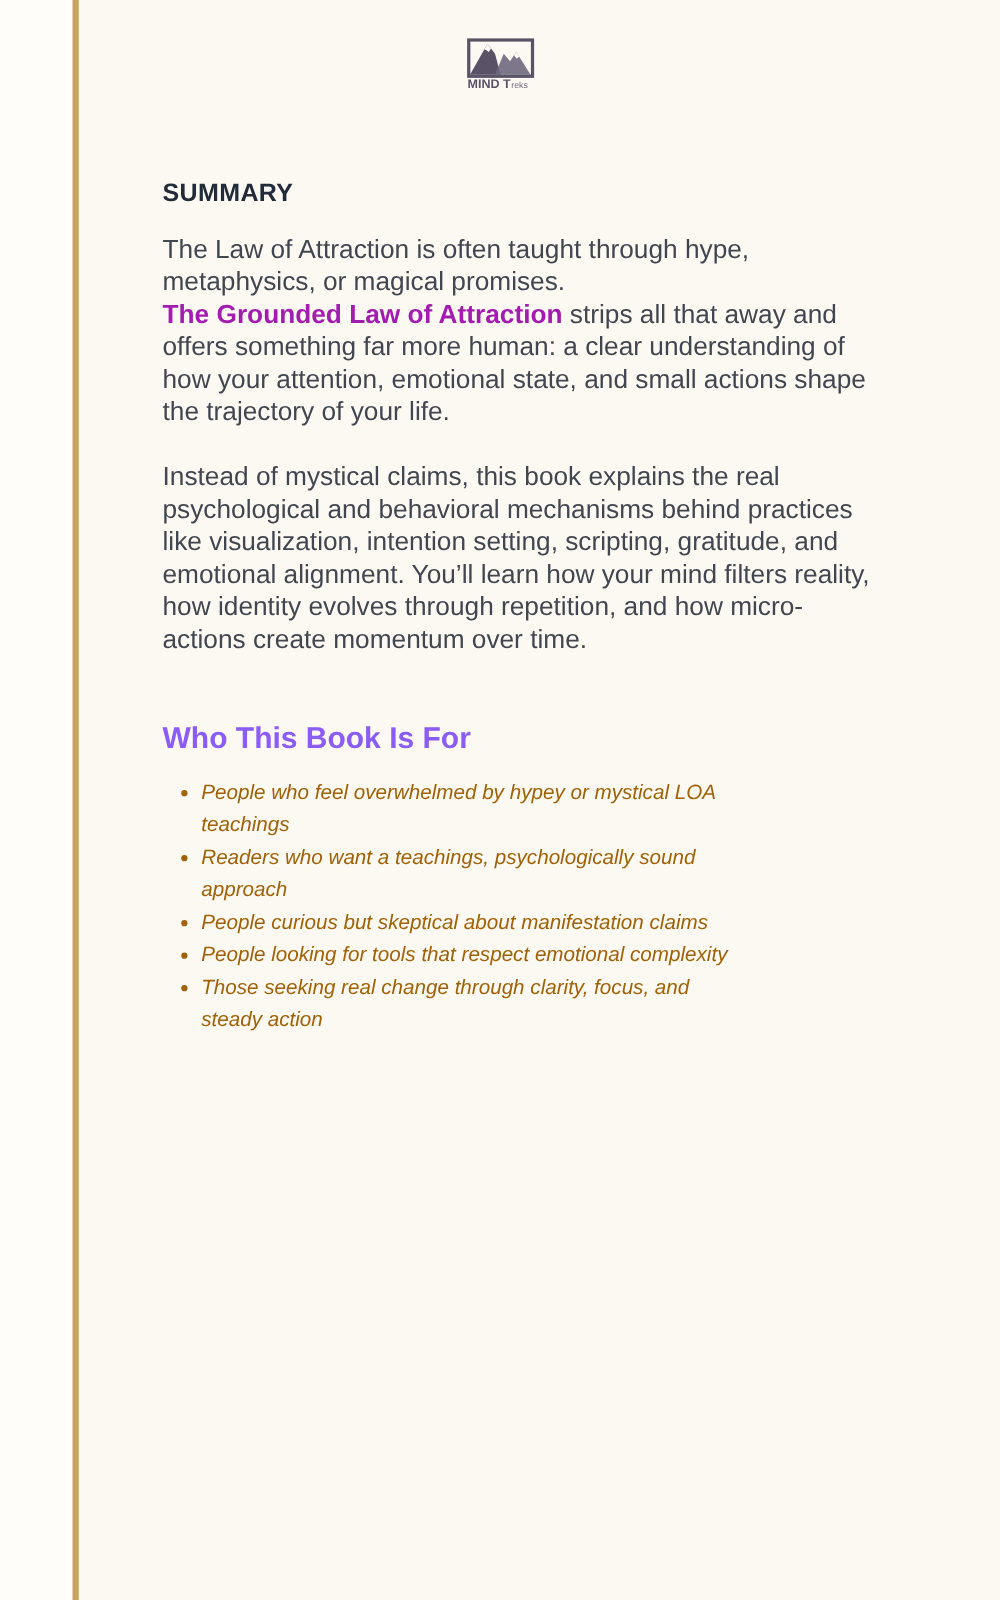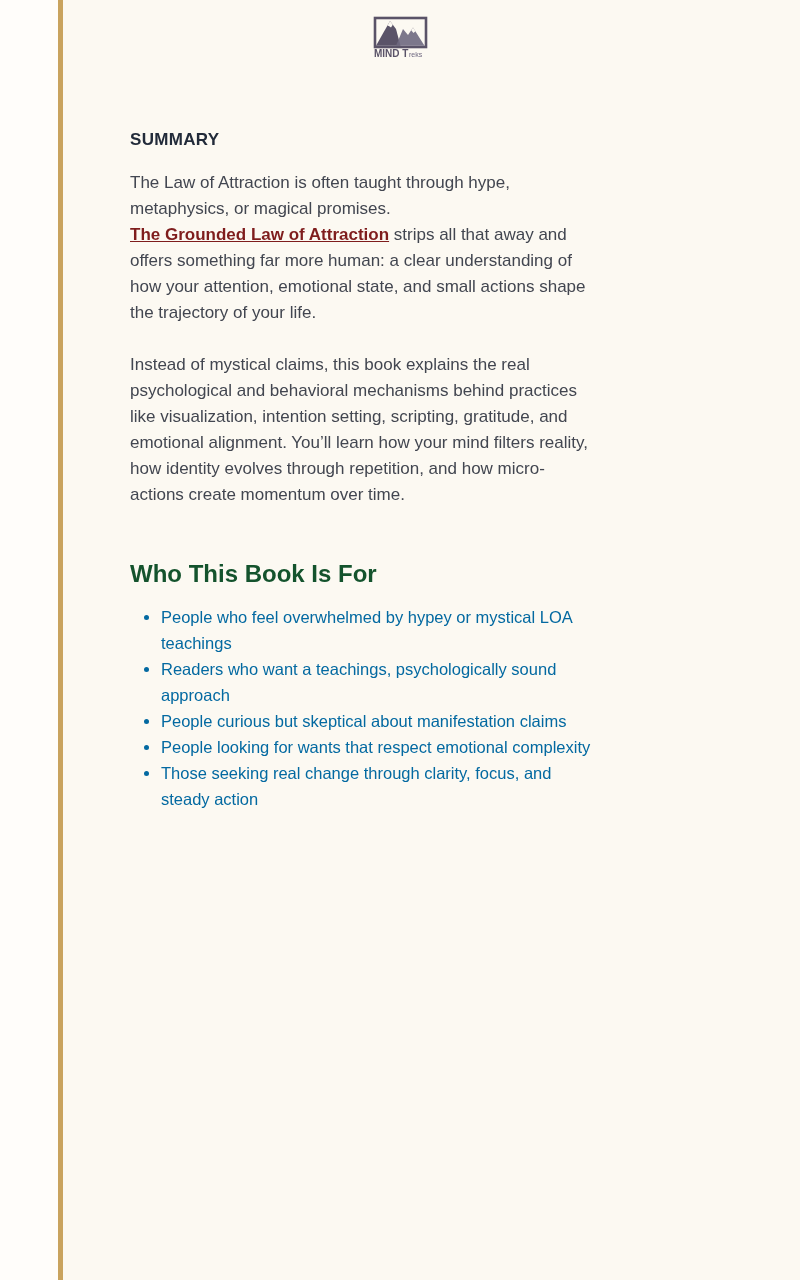--- a/index.html
+++ b/index.html
@@ -17,59 +17,60 @@
     width: 58px; height: 1280px;
     background: #fffdfa;
   }
   .accent-line {
     position: absolute;
     left: 58px; top: 0;
     width: 5px; height: 1280px;
     background: #c9a35e;
   }
   .logo-wrap {
-    padding-top: 16px;
+    padding-top: 30px;
     display: flex;
     justify-content: center;
   }
   .logo-wrap svg { display: block; }
   .content {
     margin: 72px 0 0 130px;
     width: 600px;
   }
   h1.summary-heading {
-    font-size: 17px;
+    font-size: 20px;
     font-weight: 700;
     color: #222b3a;
     letter-spacing: 0.3px;
     margin: 0 0 20px 0;
   }
   p.body-para {
-    font-size: 17px;
+    font-size: 21px;
     line-height: 26px;
     color: #424650;
     margin: 0 0 26px 0;
     white-space: pre-line;
   }
-  p.body-para strong { color: #7f1d1d; font-weight: 700; text-decoration: underline; }
+  p.body-para strong { color: #a21caf; font-weight: 700; }
   h2.whofor-heading {
     font-size: 24px;
     font-weight: 700;
-    color: #14532d;
+    color: #8b5cf6;
     margin: 52px 0 16px 0;
   }
   ul.whofor-list {
     margin: 0;
     padding-left: 31px;
   }
   ul.whofor-list li {
     font-size: 16.5px;
     line-height: 26px;
-    color: #0369a1;
+    color: #a16207;
     white-space: pre-line;
+    font-style: italic;
   }
 </style>
 </head>
 <body>
 
 <div class="left-strip"></div>
 <div class="accent-line"></div>
 
 <div class="logo-wrap">
   <svg width="62" height="42" viewBox="0 0 62 42">
@@ -102,17 +103,17 @@
 
 
   <h2 class="whofor-heading">Who This Book Is For</h2>
 
   <ul class="whofor-list">
     <li>People who feel overwhelmed by hypey or mystical LOA
 teachings</li>
     <li>Readers who want a teachings, psychologically sound
 approach</li>
     <li>People curious but skeptical about manifestation claims</li>
-    <li>People looking for wants that respect emotional complexity</li>
+    <li>People looking for tools that respect emotional complexity</li>
     <li>Those seeking real change through clarity, focus, and
 steady action</li>
   </ul>
 </div>
 
 </body></html>

